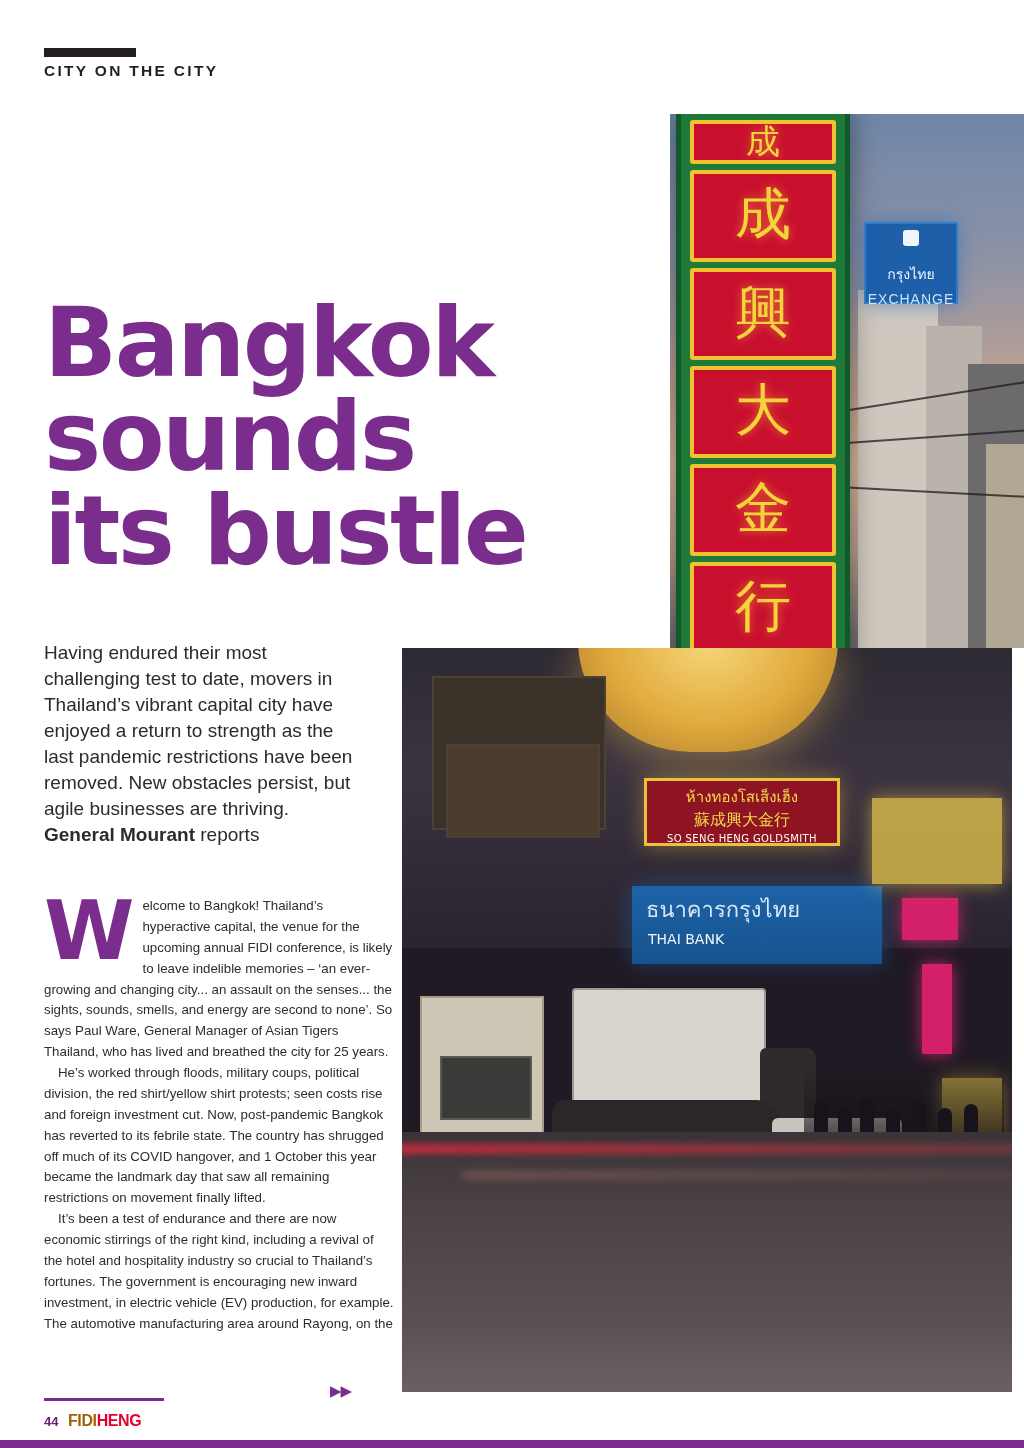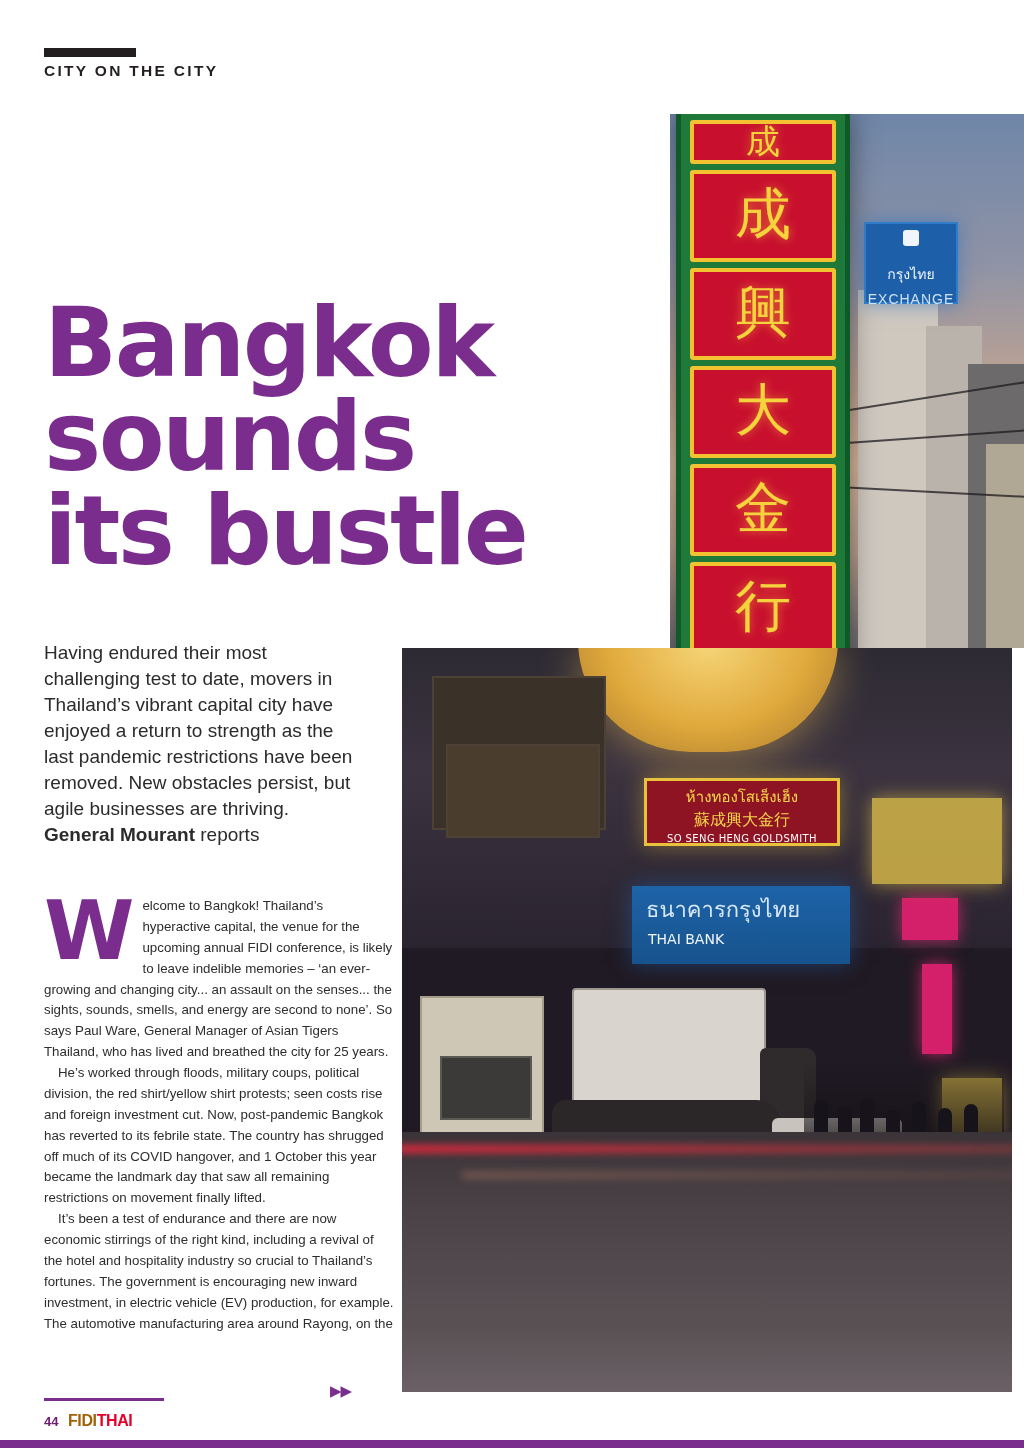--- a/index.html
+++ b/index.html
@@ -160,21 +160,21 @@
     text-align: center;
     font-family: "DejaVu Sans", sans-serif;
   }
   .goldsmith-sign .thai { font-size: 15px; margin-top: 4px; }
   .goldsmith-sign .cn { font-size: 16px; margin-top: 1px; }
   .goldsmith-sign .en { font-size: 10px; color: #ffffff; letter-spacing: .4px; margin-top: 2px; text-align: center; }
 
   .bank-awning {
     position: absolute;
     left: 230px; top: 238px;
-    width: 218px; height: 78px;
+    width: 250px; height: 78px;
     background: linear-gradient(to bottom, #1d63a8, #17538d);
     color: #d8e8f7;
     font-family: "DejaVu Sans", sans-serif;
     box-shadow: 0 0 20px rgba(30,100,175,.5);
   }
   .bank-awning .thai { font-size: 22px; padding: 6px 0 0 14px; }
   .bank-awning .en { font-size: 14px; padding: 4px 0 0 16px; color: #f1f6fc; }
 
   .gold-canopy {
     position: absolute;
@@ -438,15 +438,15 @@
   </p>
   <p>He’s worked through floods, military coups, political division, the red shirt/yellow shirt protests; seen costs rise and foreign investment cut. Now, post-pandemic Bangkok has reverted to its febrile state. The country has shrugged off much of its COVID hangover, and 1 October this year became the landmark day that saw all remaining restrictions on movement finally lifted.</p>
   <p>It’s been a test of endurance and there are now economic stirrings of the right kind, including a revival of the hotel and hospitality industry so crucial to Thailand’s fortunes. The government is encouraging new inward investment, in electric vehicle (EV) production, for example. The automotive manufacturing area around Rayong, on the</p>
 </div>
 
 <div class="arrows">▶▶</div>
 
 <div class="footer-rule"></div>
 <div class="folio">44</div>
 <div class="logo">
-  <span class="fidi">FIDI</span><span class="focus">THAI</span>
+  <span class="fidi">FIDI</span><span class="focus">HENG</span>
 </div>
 <div class="bottom-bar"></div>
 
 </body></html>

